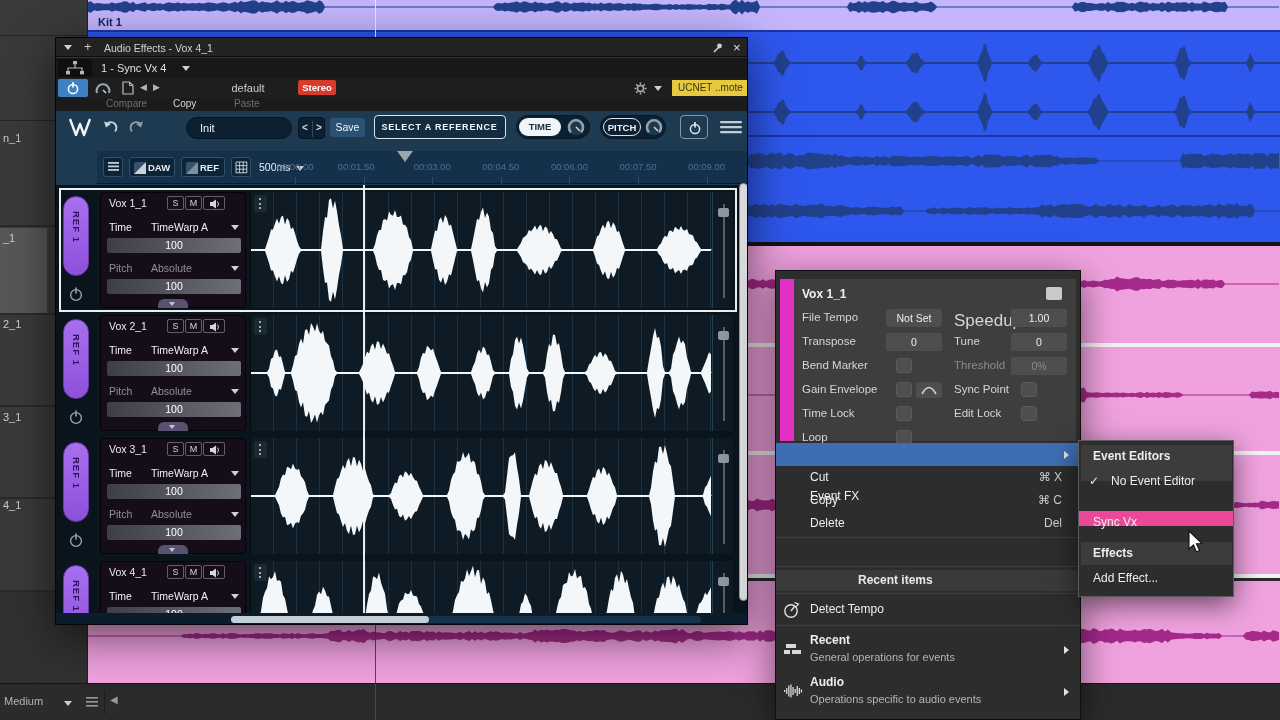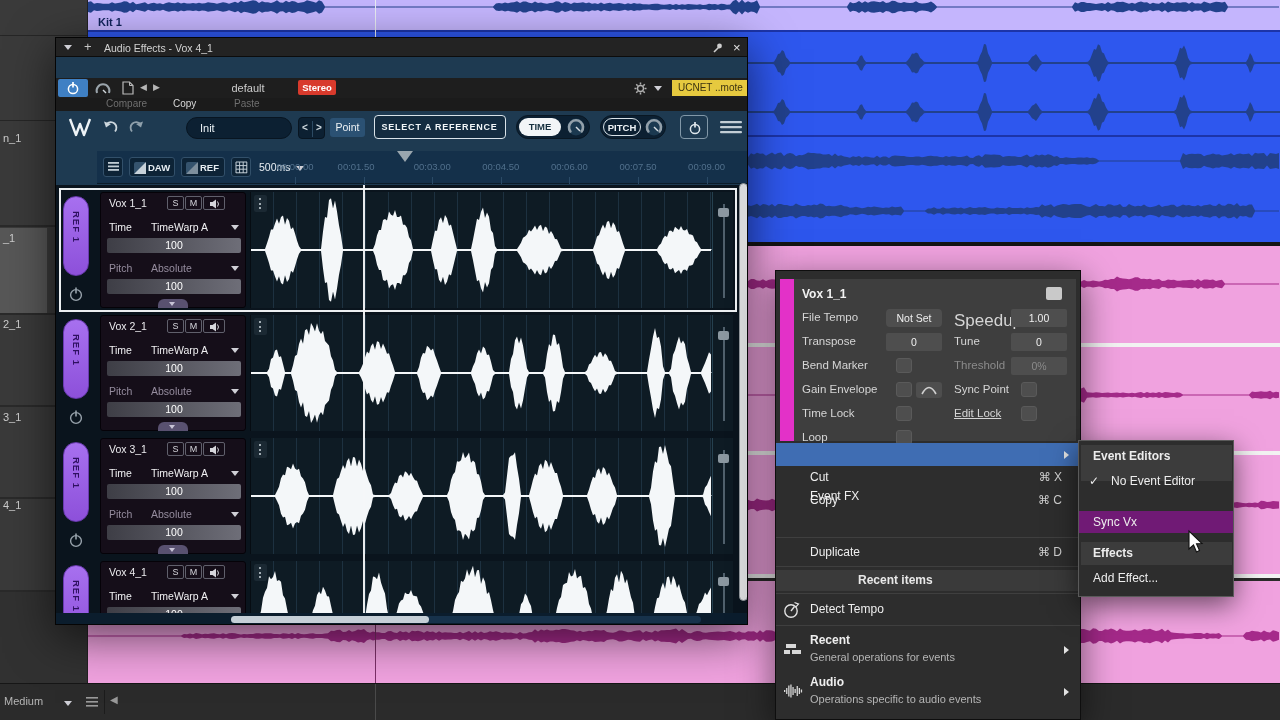--- a/index.html
+++ b/index.html
@@ -108,20 +108,32 @@
       <div style="position: absolute; left: 0px; top: 0px; width: 693px; height: 19px; background: rgb(35, 35, 35); border-bottom: 1px solid rgb(12, 12, 12);">
         <div class="tri-d" style="position: absolute; left: 8px; top: 7px;"></div>
         <div style="position: absolute; left: 28px; top: 1px; font-size: 13px; color: rgb(197, 197, 197);">+</div>
         <div style="position: absolute; left: 48px; top: 4px; font-size: 10.5px; color: rgb(210, 210, 210);">Audio Effects - Vox 4_1</div>
         <svg width="12" height="12" viewBox="0 0 12 12" style="position: absolute; left: 655px; top: 4px; overflow: visible;">
           <line x1="3" y1="10" x2="8" y2="5" stroke="#cfcfcf" stroke-width="1.6"></line>
           <circle cx="8.5" cy="4" r="2.4" fill="#cfcfcf"></circle>
         </svg>
         <div style="position: absolute; left: 677px; top: 2px; font-size: 13px; color: rgb(226, 226, 226);">×</div>
       </div>
+      <div style="position: absolute; left: 0px; top: 20px; width: 693px; height: 20px; background: rgb(24, 24, 24);">
+        <div style="position: absolute; left: 2px; top: 1px; width: 34px; height: 18px; background: rgb(15, 15, 15); border-radius: 2px;">
+          <svg width="20" height="14" viewBox="0 0 20 14" style="position: absolute; left: 7px; top: 2px; overflow: visible;">
+            <rect x="8" y="0" width="4" height="3.4" fill="#b5b5b5"></rect>
+            <rect x="1" y="10" width="4" height="3.4" fill="#b5b5b5"></rect>
+            <rect x="15" y="10" width="4" height="3.4" fill="#b5b5b5"></rect>
+            <path d="M10 3.4 V7 M3 10 V7 H17 V10" stroke="#b5b5b5" stroke-width="1.2" fill="none"></path>
+          </svg>
+        </div>
+        <div style="position: absolute; left: 45px; top: 4px; font-size: 11px; color: rgb(224, 224, 224);">1 - Sync Vx 4</div>
+        <div class="tri-d" style="position: absolute; left: 126px; top: 8px;"></div>
+      </div>
       <div style="position: absolute; left: 0px; top: 40px; width: 693px; height: 20px; background: rgb(30, 30, 30);">
         <div style="position: absolute; left: 2px; top: 1px; width: 30px; height: 18px; background: rgb(63, 128, 196); border-radius: 2px;">
           <svg width="14" height="14" viewBox="0 0 14 14" style="position: absolute; left: 8px; top: 2px; overflow: visible;">
             <circle cx="7" cy="8" r="4.6" fill="none" stroke="#fff" stroke-width="1.5"></circle>
             <line x1="7" y1="1" x2="7" y2="6.4" stroke="#fff" stroke-width="1.7"></line>
           </svg>
         </div>
         <svg width="18" height="14" viewBox="0 0 18 14" style="position: absolute; left: 38px; top: 3px; overflow: visible;">
           <path d="M3 12 A6.4 6.4 0 1 1 15 12" fill="none" stroke="#9aa4ab" stroke-width="2"></path>
           <line x1="9" y1="9" x2="12" y2="12" stroke="#cfd6da" stroke-width="1.4"></line>
@@ -173,21 +185,21 @@
       </svg>
       <div style="position: absolute; left: 130px; top: 79px; width: 106px; height: 22px; background: rgb(12, 32, 50); border: 1px solid rgb(8, 21, 33); border-radius: 11px;">
         <div style="position: absolute; left: 13px; top: 4px; font-size: 11px; color: rgb(233, 239, 243);">Init</div>
       </div>
       <div style="position: absolute; left: 242px; top: 79px; width: 27px; height: 22px; background: rgb(12, 32, 50); border: 1px solid rgb(8, 21, 33); border-radius: 4px;">
         <div style="position: absolute; left: 3px; top: 4px; font-size: 10px; font-weight: bold; color: rgb(207, 217, 223);">&lt;</div>
         <div style="position: absolute; left: 13px; top: 3px; width: 1px; height: 16px; background: rgb(44, 74, 99);"></div>
         <div style="position: absolute; left: 17px; top: 4px; font-size: 10px; font-weight: bold; color: rgb(207, 217, 223);">&gt;</div>
       </div>
       <div style="position: absolute; left: 274px; top: 80px; width: 35px; height: 19px; background: rgb(43, 81, 115); border-radius: 3px;">
-        <div style="position: absolute; left: 0px; top: 3px; width: 35px; text-align: center; font-size: 10.5px; color: rgb(238, 242, 245);">Point</div>
+        <div style="position: absolute; left: 0px; top: 3px; width: 35px; text-align: center; font-size: 10.5px; color: rgb(238, 242, 245);">Save</div>
       </div>
       <div style="position: absolute; left: 318px; top: 77px; width: 132px; height: 24px; background: rgb(20, 44, 64); border: 1.5px solid rgb(217, 227, 233); border-radius: 4px;">
         <div style="position: absolute; left: 0px; top: 6px; width: 129px; text-align: center; font-size: 9px; font-weight: bold; letter-spacing: 0.8px; color: rgb(242, 246, 248);">SELECT A REFERENCE</div>
       </div>
       <div style="position: absolute; left: 460px; top: 77px; width: 74px; height: 24px; background: rgb(12, 32, 50); border: 1px solid rgb(9, 23, 35); border-radius: 12px;">
         <div style="position: absolute; left: 2px; top: 2px; width: 42px; height: 18px; background: rgb(242, 245, 247); border-radius: 9px;">
           <div style="position: absolute; left: 0px; top: 3px; width: 42px; text-align: center; font-size: 9.5px; font-weight: bold; color: rgb(22, 48, 63);">TIME</div>
         </div>
         <svg width="18" height="18" viewBox="0 0 18 18" style="position: absolute; left: 50px; top: 2px; overflow: visible;">
           <circle cx="9" cy="9" r="8.4" fill="#1b3950"></circle>
@@ -512,41 +524,41 @@
       <div style="position: absolute; left: 120px; top: 111px; width: 16px; height: 15px; background: rgb(78, 78, 78); border: 1px solid rgb(90, 90, 90); border-radius: 3px;"></div>
       <div style="position: absolute; left: 140px; top: 111px; width: 26px; height: 16px; background: rgb(78, 78, 78); border-radius: 3px;">
         <svg width="16" height="10" viewBox="0 0 16 10" style="position: absolute; left: 5px; top: 3px; overflow: visible;">
           <path d="M1 9 Q8 -4 15 9" fill="none" stroke="#cfcfcf" stroke-width="1.6"></path>
         </svg>
       </div>
       <div style="position: absolute; left: 178px; top: 112px; font-size: 11.5px; color: rgb(213, 213, 213);">Sync Point</div>
       <div style="position: absolute; left: 245px; top: 111px; width: 16px; height: 15px; background: rgb(78, 78, 78); border: 1px solid rgb(90, 90, 90); border-radius: 3px;"></div>
       <div style="position: absolute; left: 26px; top: 136px; font-size: 11.5px; color: rgb(213, 213, 213);">Time Lock</div>
       <div style="position: absolute; left: 120px; top: 135px; width: 16px; height: 15px; background: rgb(78, 78, 78); border: 1px solid rgb(90, 90, 90); border-radius: 3px;"></div>
-      <div style="position: absolute; left: 178px; top: 136px; font-size: 11.5px; color: rgb(213, 213, 213); text-decoration: underline;">Edit Lock</div>
+      <div style="position: absolute; left: 178px; top: 136px; font-size: 11.5px; color: rgb(213, 213, 213);">Edit Lock</div>
       <div style="position: absolute; left: 245px; top: 135px; width: 16px; height: 15px; background: rgb(78, 78, 78); border: 1px solid rgb(90, 90, 90); border-radius: 3px;"></div>
       <div style="position: absolute; left: 26px; top: 160px; font-size: 11.5px; color: rgb(213, 213, 213);">Loop</div>
       <div style="position: absolute; left: 120px; top: 159px; width: 16px; height: 15px; background: rgb(78, 78, 78); border: 1px solid rgb(90, 90, 90); border-radius: 3px;"></div>
       <div style="position: absolute; left: 0px; top: 172px; width: 306px; height: 23px; background: rgb(63, 109, 179);">
         <div style="position: absolute; left: 34px; top: 4px; font-size: 12px; color: rgb(238, 238, 238); margin-top: 42px;">Event FX</div>
         <div class="tri-r" style="position: absolute; left: 288px; top: 8px;"></div>
       </div>
       <div style="position: absolute; left: 0px; top: 195px; width: 304px; height: 23px;">
         <div style="position: absolute; left: 34px; top: 4px; font-size: 12px; color: rgb(238, 238, 238);">Cut</div>
         <div style="position: absolute; right: 18px; top: 4px; font-size: 12px; color: rgb(207, 207, 207);">⌘ X</div>
       </div>
       <div style="position: absolute; left: 0px; top: 218px; width: 304px; height: 23px;">
         <div style="position: absolute; left: 34px; top: 4px; font-size: 12px; color: rgb(238, 238, 238);">Copy</div>
         <div style="position: absolute; right: 18px; top: 4px; font-size: 12px; color: rgb(207, 207, 207);">⌘ C</div>
       </div>
+      <div style="position: absolute; left: 0px; top: 241px; width: 304px; height: 23px;">
+        <div style="position: absolute; left: 34px; top: 4px; font-size: 12px; color: rgb(238, 238, 238);">Delete</div>
+        <div style="position: absolute; right: 18px; top: 4px; font-size: 12px; color: rgb(207, 207, 207);">Del</div>
+      </div>
       <div style="position: absolute; left: 0px; top: 266px; width: 306px; height: 1px; background: rgb(63, 63, 63);"></div>
-      <div style="position: absolute; left: 0px; top: 270px; width: 304px; height: 23px;">
-        <div style="position: absolute; left: 34px; top: 4px; font-size: 12px; color: rgb(238, 238, 238);">Duplicate</div>
-        <div style="position: absolute; right: 18px; top: 4px; font-size: 12px; color: rgb(207, 207, 207);">⌘ D</div>
-      </div>
       <div style="position: absolute; left: 0px; top: 295px; width: 306px; height: 1px; background: rgb(63, 63, 63);"></div>
       <div style="position: absolute; left: 0px; top: 299px; width: 304px; height: 21px; background: rgb(58, 58, 58);">
         <div style="position: absolute; left: 34px; top: 3px; font-size: 12px; font-weight: bold; color: rgb(232, 232, 232); padding-left: 48px;">Recent items</div>
       </div>
       <div style="position: absolute; left: 0px; top: 322px; width: 306px; height: 1px; background: rgb(63, 63, 63);"></div>
       <div style="position: absolute; left: 0px; top: 326px; width: 304px; height: 26px;">
         <svg width="18" height="18" viewBox="0 0 18 18" style="position: absolute; left: 7px; top: 4px; overflow: visible;">
           <circle cx="8" cy="10" r="6.2" fill="none" stroke="#e2e2e2" stroke-width="1.4"></circle>
           <line x1="8" y1="10" x2="11.5" y2="5.5" stroke="#e2e2e2" stroke-width="1.4"></line>
           <path d="M11.5 1.5 l4 1.6 -2.8 3" fill="none" stroke="#e2e2e2" stroke-width="1.2"></path>
@@ -586,21 +598,21 @@
     </div>
   <div id="ctx-submenu" class="abs" style="left:1078px;top:440px;width:156px;height:157px;background:#2d2d2d;border:1px solid #5a5a5a;box-shadow:0 8px 26px rgba(0,0,0,.55);overflow:hidden;">
       <div style="position: absolute; left: 2px; top: 4px; width: 151px; height: 36px; background: rgb(60, 60, 60);">
         <div style="position: absolute; left: 12px; top: 4px; font-size: 12px; font-weight: bold; color: rgb(236, 236, 236);">Event Editors</div>
       </div>
       <div style="position: absolute; left: 2px; top: 29px; width: 151px; height: 23px;">
         <div style="position: absolute; left: 8px; top: 4px; font-size: 12px; color: rgb(238, 238, 238); font-family: &quot;DejaVu Sans&quot;, sans-serif;">✓</div>
         <div style="position: absolute; left: 30px; top: 4px; font-size: 12px; color: rgb(238, 238, 238);">No Event Editor</div>
       </div>
       <div style="position: absolute; left: 0px; top: 72px; width: 154px; height: 1px; background: rgb(63, 63, 63);"></div>
-      <div style="position: absolute; left: 0px; top: 70px; width: 155px; height: 22px; background: #701a75;">
+      <div style="position: absolute; left: 0px; top: 70px; width: 155px; height: 15px; background: #ec4899;">
         <div style="position: absolute; left: 14px; top: 4px; font-size: 12px; color: rgb(238, 238, 238);">Sync Vx</div>
       </div>
       <div style="position: absolute; left: 2px; top: 101px; width: 151px; height: 23px; background: rgb(60, 60, 60);">
         <div style="position: absolute; left: 12px; top: 4px; font-size: 12px; font-weight: bold; color: rgb(236, 236, 236);">Effects</div>
       </div>
       <div style="position: absolute; left: 2px; top: 126px; width: 151px; height: 23px;">
         <div style="position: absolute; left: 12px; top: 4px; font-size: 12px; color: rgb(238, 238, 238);">Add Effect...</div>
       </div>
     </div>
 <svg width="16" height="24" viewBox="0 0 16 24" style="position: absolute; left: 1188px; top: 530px; overflow: visible;">

